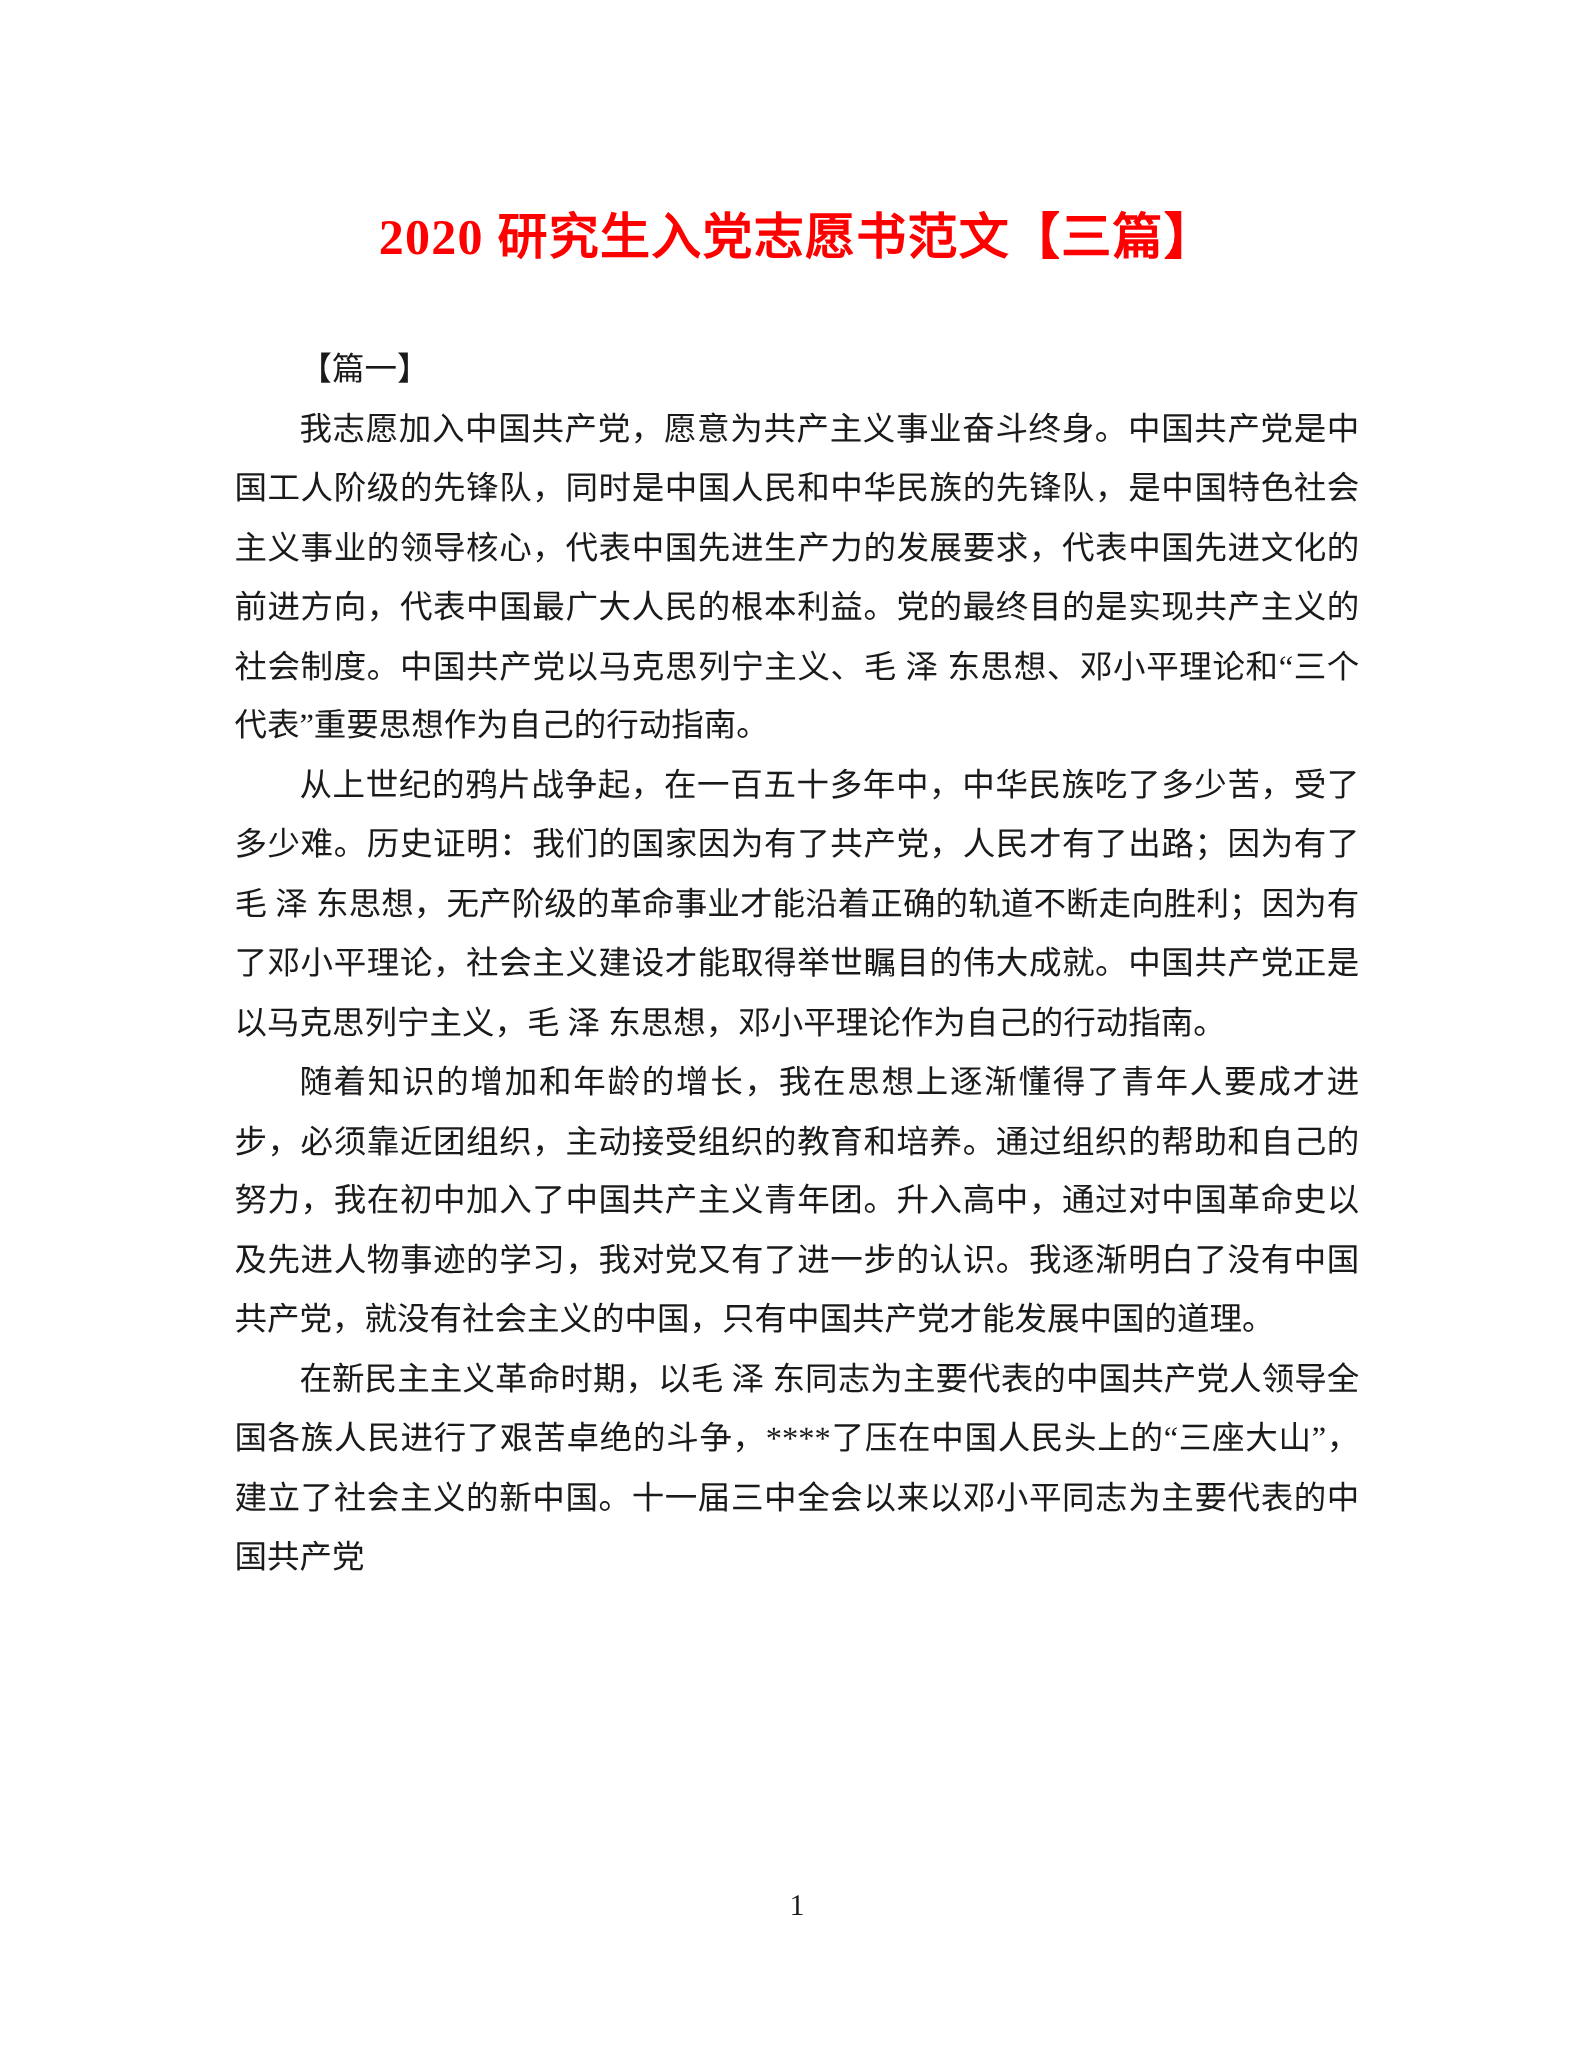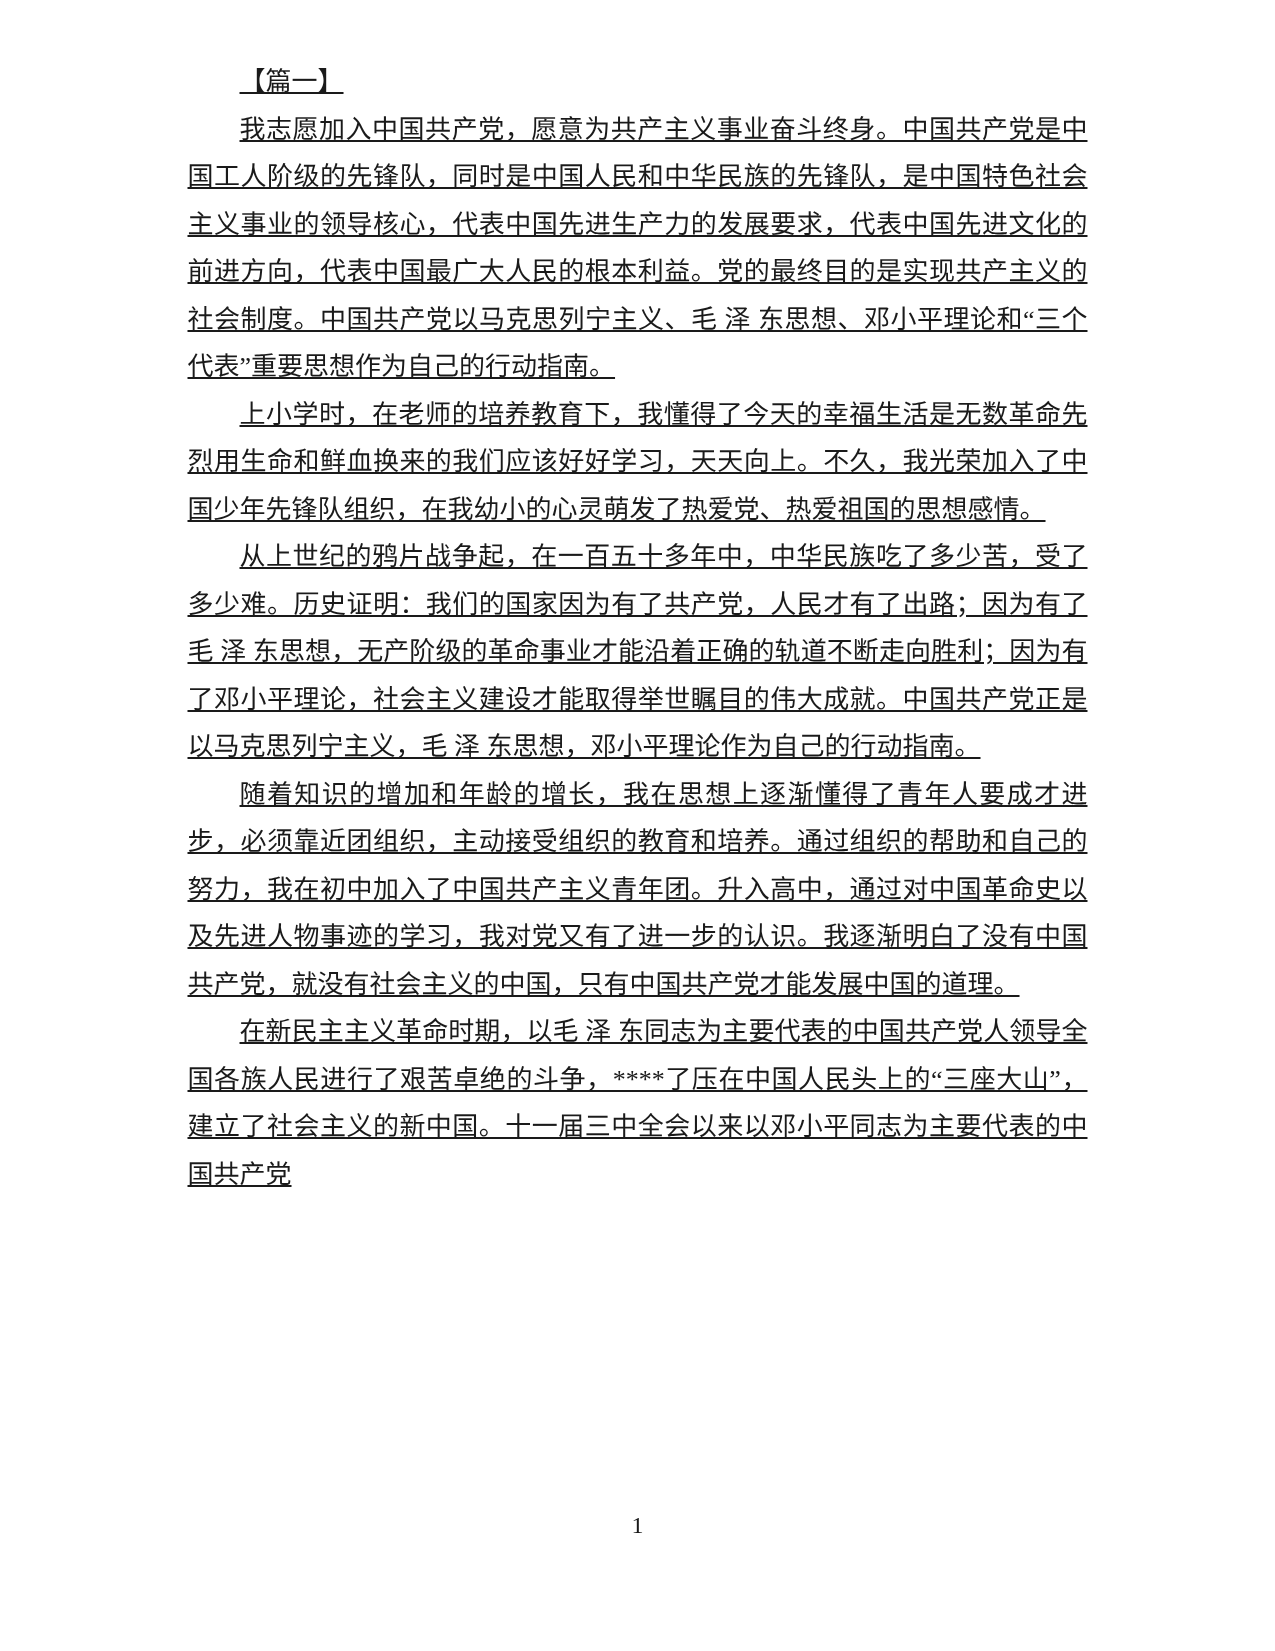--- a/index.html
+++ b/index.html
@@ -33,43 +33,42 @@
     color: #1a1a1a;
     font-size: 26px;
     line-height: 47.5px;
     text-align: justify;
     text-justify: inter-character;
   }
   .doc-body p {
     margin: 0;
     padding: 0;
     text-indent: 2em;
-    text-decoration: underline;
   }
   .page-number {
     position: absolute;
     top: 1510px;
     left: 0;
     width: 100%;
     text-align: center;
     color: #1a1a1a;
     font-size: 24px;
     line-height: 30px;
   }
 </style>
 </head>
 <body>
 
 <div class="page">
 
+  <h1 class="doc-title" style="color: rgb(255, 0, 0);">2020 研究生入党志愿书范文【三篇】</h1>
 
   <div class="doc-body">
     <p>【篇一】</p>
     <p>我志愿加入中国共产党，愿意为共产主义事业奋斗终身。中国共产党是中国工人阶级的先锋队，同时是中国人民和中华民族的先锋队，是中国特色社会主义事业的领导核心，代表中国先进生产力的发展要求，代表中国先进文化的前进方向，代表中国最广大人民的根本利益。党的最终目的是实现共产主义的社会制度。中国共产党以马克思列宁主义、毛 泽 东思想、邓小平理论和“三个代表”重要思想作为自己的行动指南。</p>
-    <p>上小学时，在老师的培养教育下，我懂得了今天的幸福生活是无数革命先烈用生命和鲜血换来的我们应该好好学习，天天向上。不久，我光荣加入了中国少年先锋队组织，在我幼小的心灵萌发了热爱党、热爱祖国的思想感情。</p>
     <p>从上世纪的鸦片战争起，在一百五十多年中，中华民族吃了多少苦，受了多少难。历史证明：我们的国家因为有了共产党，人民才有了出路；因为有了毛 泽 东思想，无产阶级的革命事业才能沿着正确的轨道不断走向胜利；因为有了邓小平理论，社会主义建设才能取得举世瞩目的伟大成就。中国共产党正是以马克思列宁主义，毛 泽 东思想，邓小平理论作为自己的行动指南。</p>
     <p>随着知识的增加和年龄的增长，我在思想上逐渐懂得了青年人要成才进步，必须靠近团组织，主动接受组织的教育和培养。通过组织的帮助和自己的努力，我在初中加入了中国共产主义青年团。升入高中，通过对中国革命史以及先进人物事迹的学习，我对党又有了进一步的认识。我逐渐明白了没有中国共产党，就没有社会主义的中国，只有中国共产党才能发展中国的道理。</p>
     <p>在新民主主义革命时期，以毛 泽 东同志为主要代表的中国共产党人领导全国各族人民进行了艰苦卓绝的斗争，****了压在中国人民头上的“三座大山”，建立了社会主义的新中国。十一届三中全会以来以邓小平同志为主要代表的中国共产党</p>
   </div>
 
   <div class="page-number">1</div>
 
 </div>
 
 </body></html>

